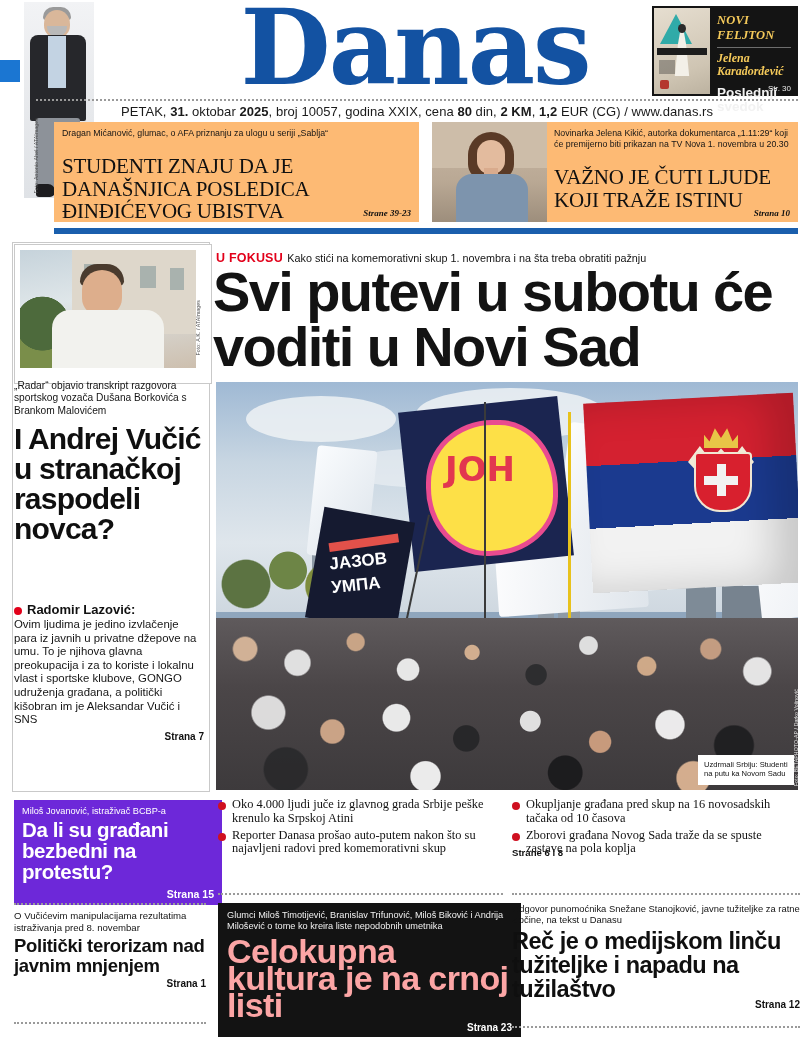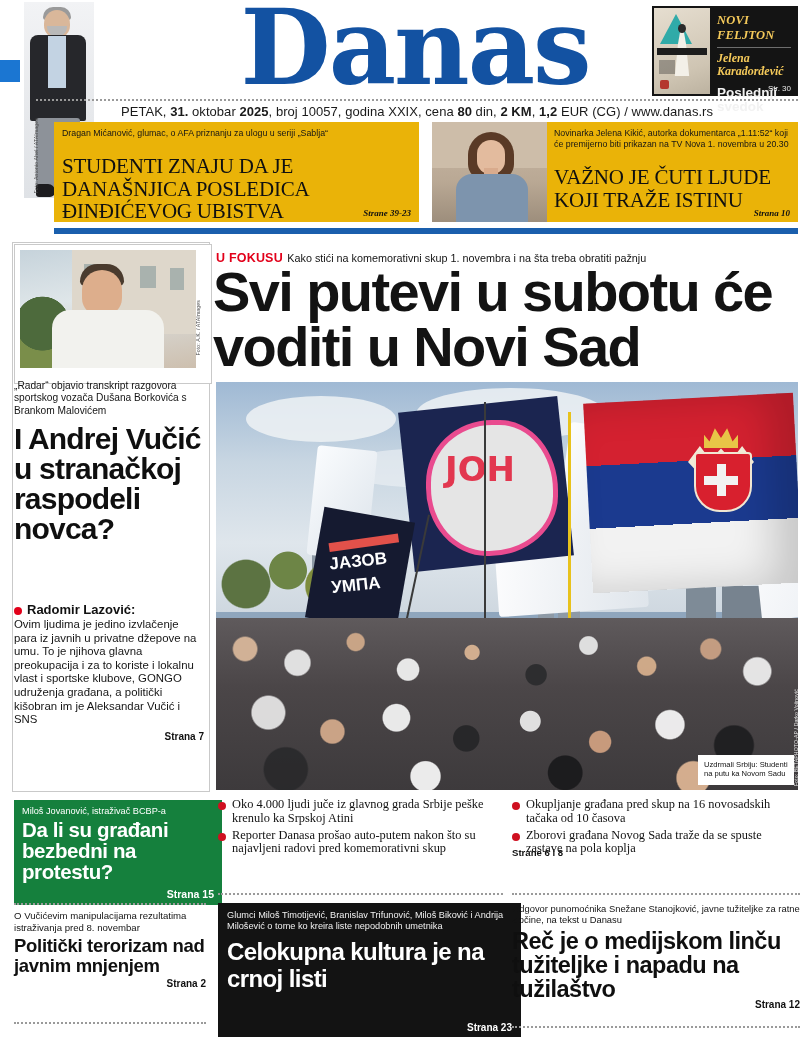--- a/index.html
+++ b/index.html
@@ -54,21 +54,21 @@
   #feljton-title{font-weight:700;font-size:13.5px;line-height:14px;color:#f2f2f2;margin-top:8px;}
   #feljton-page{position:absolute;right:6px;bottom:2px;font-weight:400;font-size:8px;color:#e8e8e8;}
 
   
   #dateline-rule{position:absolute;left:36px;top:99px;width:762px;border-top:2px dotted #9a9a9a;}
   #dateline{position:absolute;left:36px;top:104px;width:762px;text-align:center;
             font-size:13px;color:#1a1a1a;letter-spacing:.05px;}
   #dateline b{font-weight:700;}
 
   
-  .teaser{position:absolute;top:122px;height:100px;background:#eab308;overflow:hidden;}
+  .teaser{position:absolute;top:122px;height:100px;background:#fdba74;overflow:hidden;}
   #teaser-left{left:54px;width:365px;}
   #teaser-right{left:432px;width:366px;}
   .teaser-photo{position:absolute;left:0;top:0;width:115px;height:100px;overflow:hidden;}
   .tp2-bg{position:absolute;inset:0;background:linear-gradient(180deg,#cbb9a6 0%,#b9a894 60%,#9d8e7c 100%);}
   .tp2-wall{position:absolute;left:0;top:0;width:115px;height:46px;background:#cdbda9;}
   .tp2-hair{position:absolute;left:36px;top:10px;width:46px;height:48px;border-radius:23px 23px 16px 16px;background:#5a3a26;}
   .tp2-face{position:absolute;left:45px;top:18px;width:28px;height:34px;border-radius:14px 14px 13px 13px;background:#e3bb9e;}
   .tp2-body{position:absolute;left:24px;top:52px;width:72px;height:48px;background:#7d94ad;border-radius:16px 16px 0 0;}
   .tp2-neck{position:absolute;left:52px;top:46px;width:14px;height:10px;background:#d9ab8d;}
   .teaser-body{position:absolute;left:122px;top:6px;right:8px;}
@@ -135,21 +135,21 @@
                 border:2px solid #f0e7d2;border-radius:4px 4px 26px 26px;}
   .crest-cross{position:absolute;left:18px;top:40px;width:34px;height:32px;
                background:linear-gradient(#f2f2f2,#f2f2f2) center/100% 9px no-repeat,
                           linear-gradient(#f2f2f2,#f2f2f2) center/9px 100% no-repeat;}
   .crest-eagle{position:absolute;left:2px;top:22px;width:66px;height:40px;background:#f1ead6;
                clip-path:polygon(0 40%,18% 0,34% 35%,50% 6%,66% 35%,82% 0,100% 40%,66% 100%,34% 100%);}
   .crest-crown{position:absolute;left:18px;top:2px;width:34px;height:22px;background:#e8c547;
                clip-path:polygon(0 100%,0 40%,16% 70%,32% 10%,50% 55%,68% 10%,84% 70%,100% 40%,100% 100%);}
   #yellow-flag{position:absolute;left:190px;top:22px;width:160px;height:160px;background:#1b2550;
                transform:rotate(-6deg);}
-  #yellow-blob{position:absolute;left:210px;top:38px;width:122px;height:126px;background:#e5e5e5;
+  #yellow-blob{position:absolute;left:210px;top:38px;width:122px;height:126px;background:#fde047;
                border:5px solid #e94b8f;border-radius:50% 44% 52% 46%/46% 52% 44% 50%;}
   .blob-let{position:absolute;color:#e2374f;font-weight:700;font-size:34px;
             font-family:"DejaVu Sans",sans-serif;}
   #dark-flag{position:absolute;left:98px;top:132px;width:92px;height:112px;background:#151a30;
              transform:rotate(10deg);}
   .df-band{position:absolute;left:10px;top:24px;width:70px;height:9px;background:#e2514a;transform:rotate(-18deg);}
   .df-t1{position:absolute;left:14px;top:38px;color:#fff;font-weight:700;font-size:17px;transform:rotate(-16deg);}
   .df-t2{position:absolute;left:20px;top:62px;color:#fff;font-weight:700;font-size:17px;transform:rotate(-16deg);}
   .whiteflag{position:absolute;background:#f4f6f8;border-radius:4px;}
   #wf1{left:346px;top:48px;width:128px;height:118px;transform:rotate(8deg);
@@ -183,21 +183,21 @@
   #left-head{position:absolute;left:14px;top:424px;width:192px;font-weight:700;font-size:30px;
              line-height:30px;color:#0f0f0f;letter-spacing:-.8px;}
   #left-quote{position:absolute;left:14px;top:602px;width:190px;}
   #left-quote-name{font-weight:700;font-size:13px;color:#111;}
   #left-bullet{position:absolute;left:0;top:5px;width:8px;height:8px;border-radius:50%;background:#e2001a;}
   #left-quote-body{font-size:11.4px;line-height:13.6px;color:#151515;margin-top:1px;}
   #left-quote-page{text-align:right;font-weight:700;font-size:10px;margin-top:4px;color:#111;}
   #left-col-border{position:absolute;left:12px;top:242px;width:196px;height:548px;border:1px solid #c9c9c9;}
 
   
-  #blue-box{position:absolute;left:14px;top:800px;width:192px;height:93px;background:#15803d;padding:6px 8px;}
+  #blue-box{position:absolute;left:14px;top:800px;width:192px;height:93px;background:#6d28d9;padding:6px 8px;}
   #blue-kicker{font-size:9.2px;color:#fff;line-height:11px;}
   #blue-head{font-weight:700;font-size:20.5px;line-height:21px;color:#fff;margin-top:2px;letter-spacing:-.4px;}
   #blue-page{position:absolute;right:8px;bottom:5px;font-weight:700;font-size:10.5px;color:#fff;}
   #left-rule1{position:absolute;left:14px;top:903px;width:192px;border-top:2px dotted #9a9a9a;}
   #teror{position:absolute;left:14px;top:910px;width:192px;}
   #teror-kicker{font-size:9.6px;line-height:11.6px;color:#141414;}
   #teror-head{font-weight:700;font-size:18.5px;line-height:19.5px;color:#101010;margin-top:3px;letter-spacing:-.3px;}
   #teror-page{text-align:right;font-weight:700;font-size:10px;margin-top:3px;color:#111;}
   #left-rule2{position:absolute;left:14px;top:1022px;width:192px;border-top:2px dotted #9a9a9a;}
 
@@ -208,21 +208,21 @@
   .bitem{position:relative;padding-left:14px;margin-bottom:3px;
          font-family:"Liberation Serif",serif;font-size:12.4px;line-height:13.8px;color:#111;}
   .bdot{position:absolute;left:0;top:4px;width:8px;height:8px;border-radius:50%;background:#cf1020;}
   #bul-right-page{text-align:left;font-weight:700;font-size:9.6px;color:#111;margin-top:-12px;}
   #bul-rule-l{position:absolute;left:218px;top:893px;width:285px;border-top:2px dotted #9a9a9a;}
   #bul-rule-r{position:absolute;left:512px;top:893px;width:288px;border-top:2px dotted #9a9a9a;}
 
   
   #black-box{position:absolute;left:218px;top:903px;width:285px;height:122px;background:#131313;padding:7px 9px;}
   #black-kicker{font-size:9.2px;line-height:11.4px;color:#f0f0f0;}
-  #black-head{font-weight:700;font-size:24px;line-height:27px;color:#ffffff;margin-top:5px;letter-spacing:-.6px;}
+  #black-head{font-weight:700;font-size:34px;line-height:27px;color:#fca5a5;margin-top:5px;letter-spacing:-.6px;}
   #black-page{position:absolute;right:9px;bottom:6px;font-weight:700;font-size:10px;color:#fff;}
 
   
   #rb{position:absolute;left:512px;top:903px;width:288px;}
   #rb-kicker{font-size:9.4px;line-height:11.4px;color:#141414;}
   #rb-head{font-weight:700;font-size:23.5px;line-height:24px;color:#0f0f0f;margin-top:3px;letter-spacing:-.5px;}
   #rb-page{text-align:right;font-weight:700;font-size:10px;color:#111;margin-top:-2px;}
   #rb-rule{position:absolute;left:512px;top:1026px;width:288px;border-top:2px dotted #9a9a9a;}
 </style>
 </head>
@@ -283,21 +283,21 @@
   <div class="teaser" id="teaser-right">
     <div class="teaser-photo">
       <div class="tp2-bg"></div>
       <div class="tp2-wall"></div>
       <div class="tp2-hair"></div>
       <div class="tp2-face"></div>
       <div class="tp2-neck"></div>
       <div class="tp2-body"></div>
     </div>
     <div class="teaser-body">
-      <div class="teaser-kicker">Novinarka Jelena Kikić, autorka dokumentarca „1.11:52“ koji će premijerno biti prikazan na TV Nova 1. novembra u 20.30</div>
+      <div class="teaser-kicker">Novinarka Jelena Kikić, autorka dokumentarca „1.11:29“ koji će premijerno biti prikazan na TV Nova 1. novembra u 20.30</div>
       <div class="teaser-head">VAŽNO JE ČUTI LJUDE KOJI TRAŽE ISTINU</div>
     </div>
     <div class="teaser-page">Strana 10</div>
   </div>
 
   <div id="blue-bar"></div>
 
   <div id="focus-kicker">
     <span id="focus-tag">U FOKUSU</span>
     <span id="focus-desc">Kako stići na komemorativni skup 1. novembra i na šta treba obratiti pažnju</span>
@@ -394,21 +394,21 @@
   <div id="blue-box">
     <div id="blue-kicker">Miloš Jovanović, istraživač BCBP-a</div>
     <div id="blue-head">Da li su građani bezbedni na protestu?</div>
     <div id="blue-page">Strana 15</div>
   </div>
 
   <div id="left-rule1" class="dotrule"></div>
   <div id="teror">
     <div id="teror-kicker">O Vučićevim manipulacijama rezultatima istraživanja pred 8. novembar</div>
     <div id="teror-head">Politički terorizam nad javnim mnjenjem</div>
-    <div id="teror-page">Strana 2</div>
+    <div id="teror-page">Strana 1</div>
   </div>
   <div id="left-rule2" class="dotrule"></div>
 
   <div class="bl-col" id="bul-left">
     <div class="bitem">
       <span class="bdot"></span>
       <span>Oko 4.000 ljudi juče iz glavnog grada Srbije peške krenulo ka Srpskoj Atini</span>
     </div>
     <div class="bitem">
       <span class="bdot"></span>

